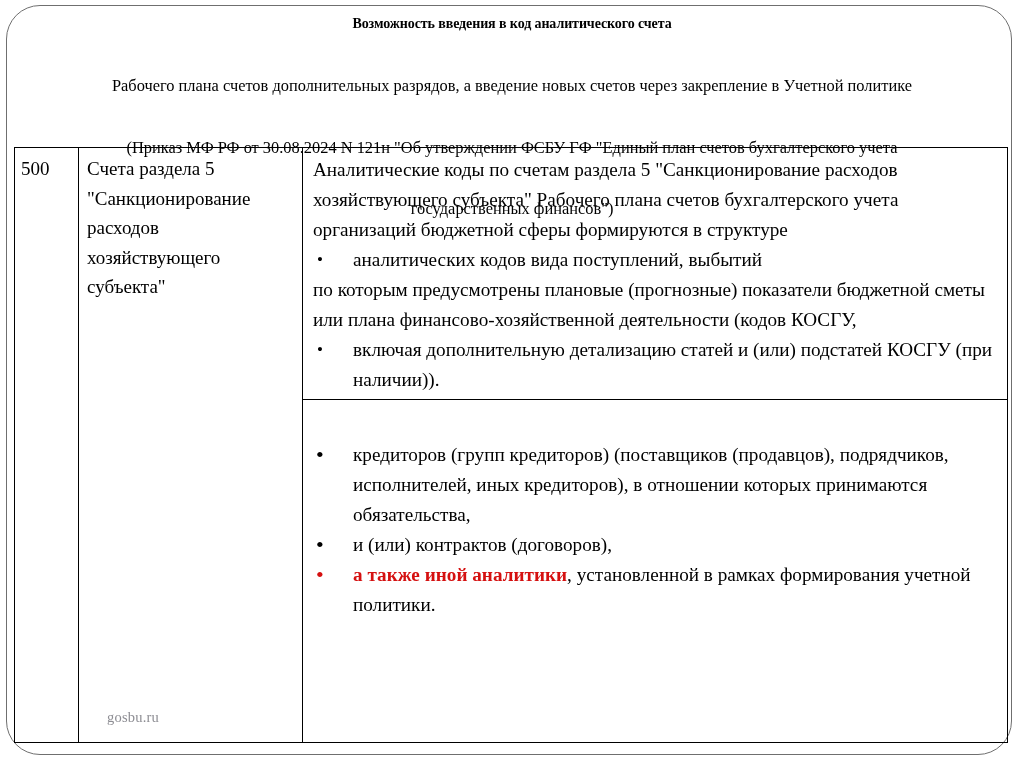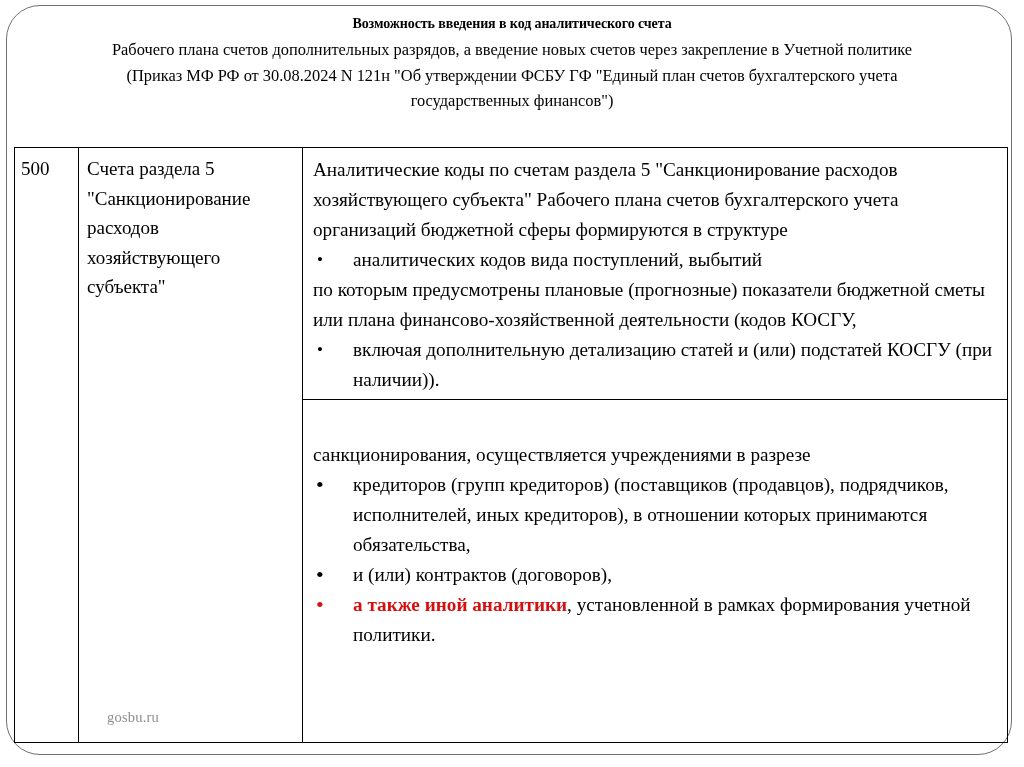--- a/index.html
+++ b/index.html
@@ -47,20 +47,21 @@
     font-size: 14px;
     font-weight: bold;
     line-height: 27px;
     letter-spacing: -0.1px;
     white-space: nowrap;
   }
   .subtitle-line {
     font-size: 16.4px;
     line-height: 25.5px;
     white-space: nowrap;
+    margin-top: 36px;
   }
 
   
   .tbl {
     position: absolute;
     left: 14px;
     top: 147px;
     width: 994px;
     height: 596px;
     border: 1.6px solid #000;
@@ -193,21 +194,20 @@
         <div class="para">по которым предусмотрены плановые (прогнозные) показатели бюджетной сметы или плана финансово-хозяйственной деятельности (кодов КОСГУ,</div>
         <ul class="blist">
           <li>
             <span class="bul">•</span>
             <span>включая дополнительную детализацию статей и (или) подстатей КОСГУ (при наличии)).</span>
           </li>
         </ul>
       </div>
 
       <div class="sect">
-        <div class="para">санкционирования, осуществляется учреждениями в разрезе</div>
         <ul class="blist big">
           <li>
             <span class="bul">•</span>
             <span>кредиторов (групп кредиторов) (поставщиков (продавцов), подрядчиков, исполнителей, иных кредиторов), в отношении которых принимаются обязательства,</span>
           </li>
           <li>
             <span class="bul">•</span>
             <span>и (или) контрактов (договоров),</span>
           </li>
           <li>

